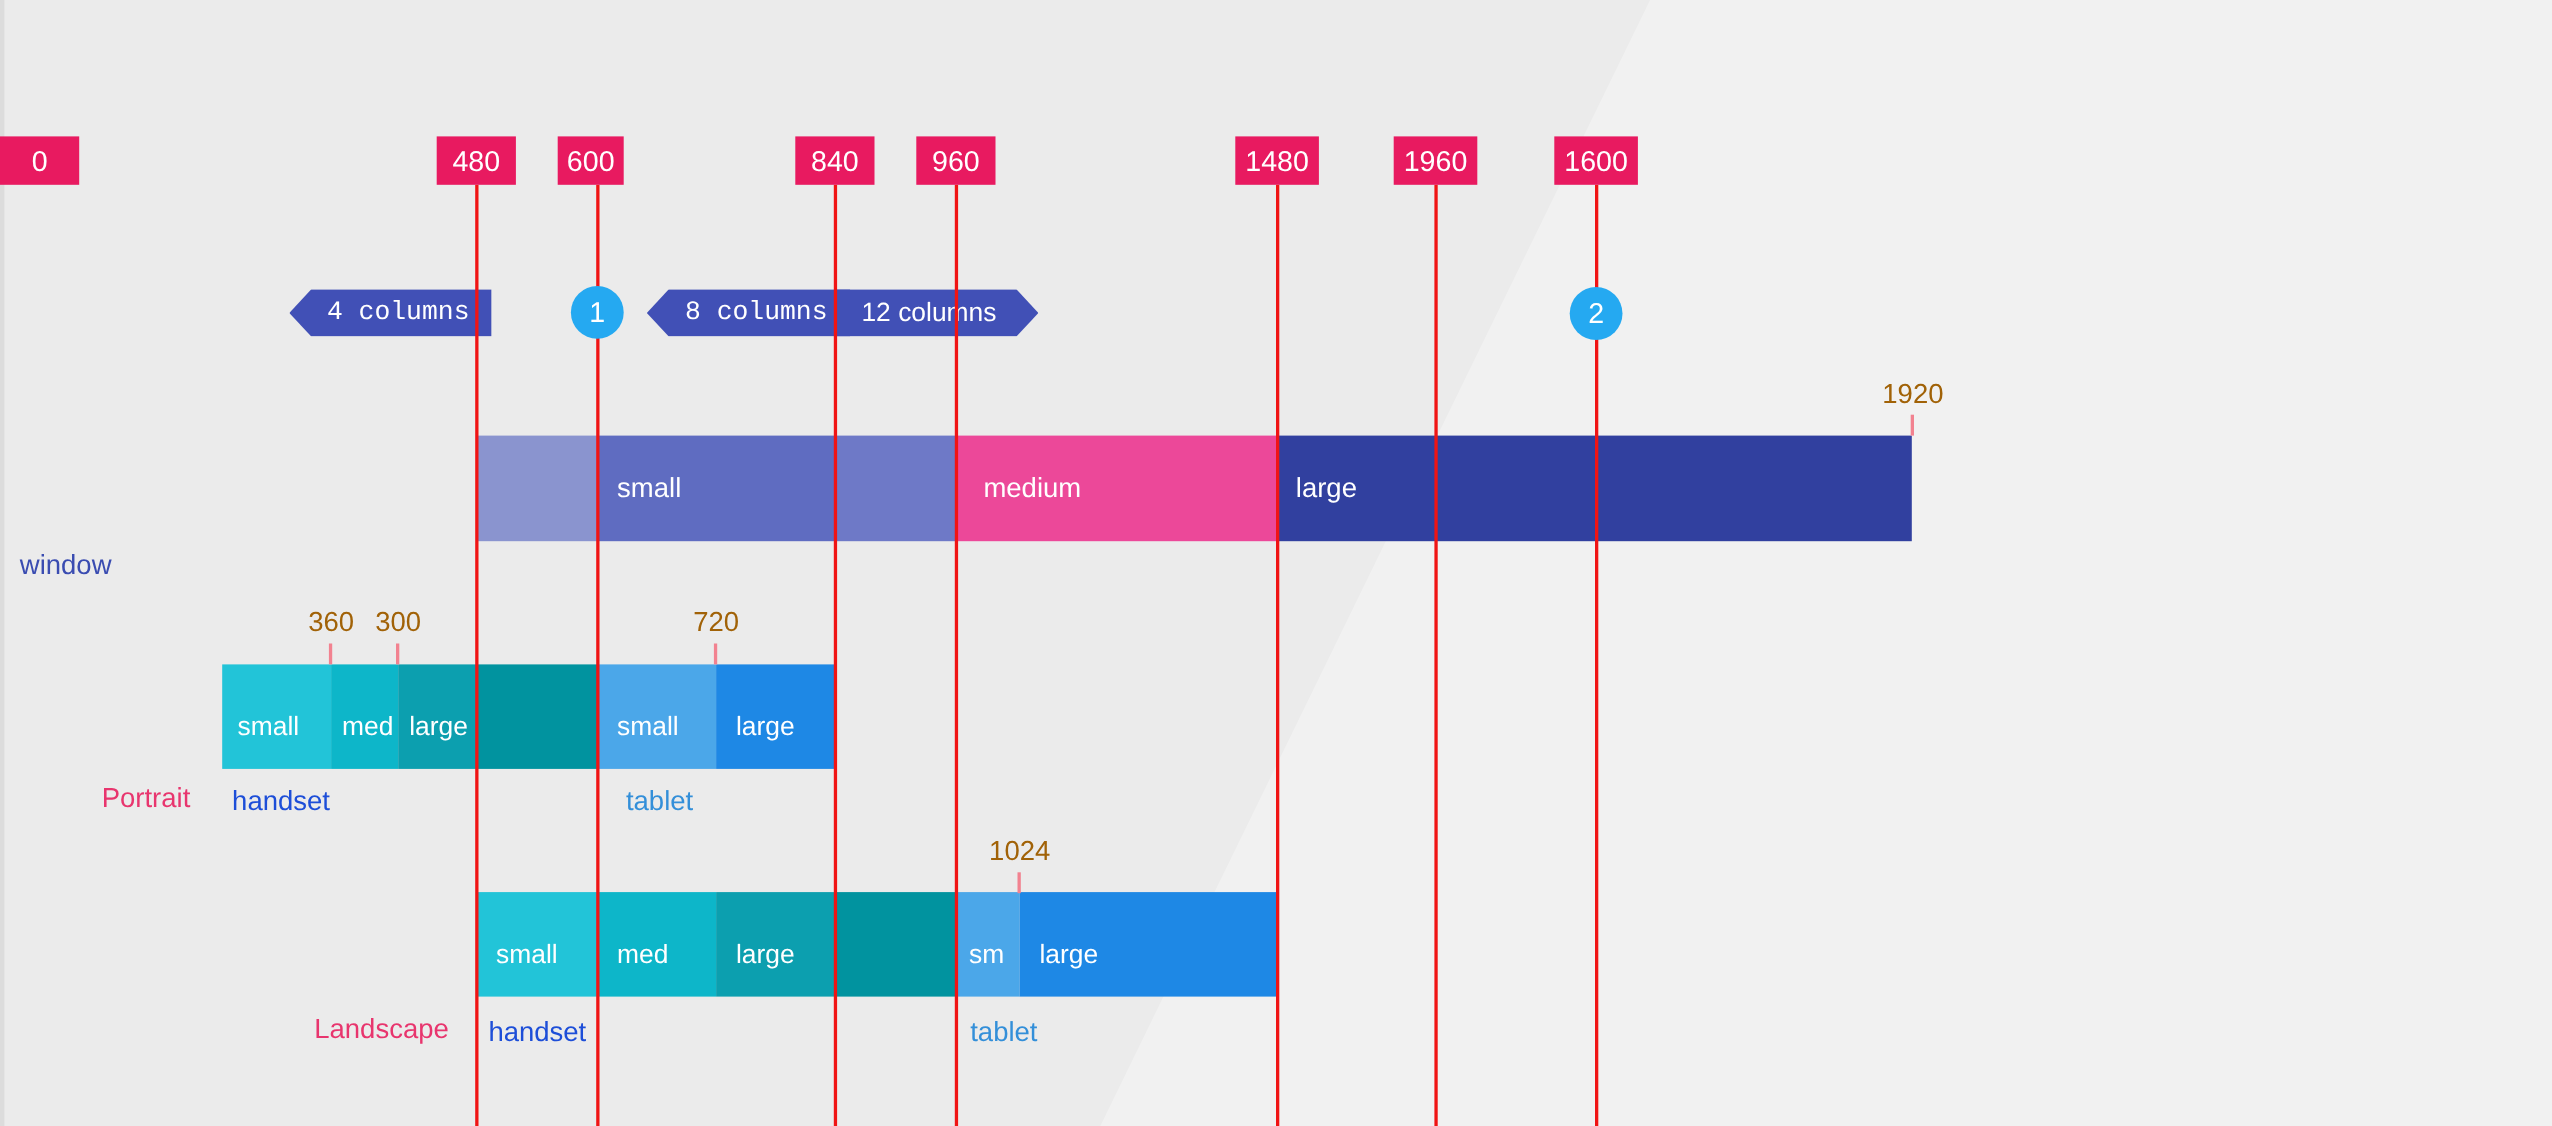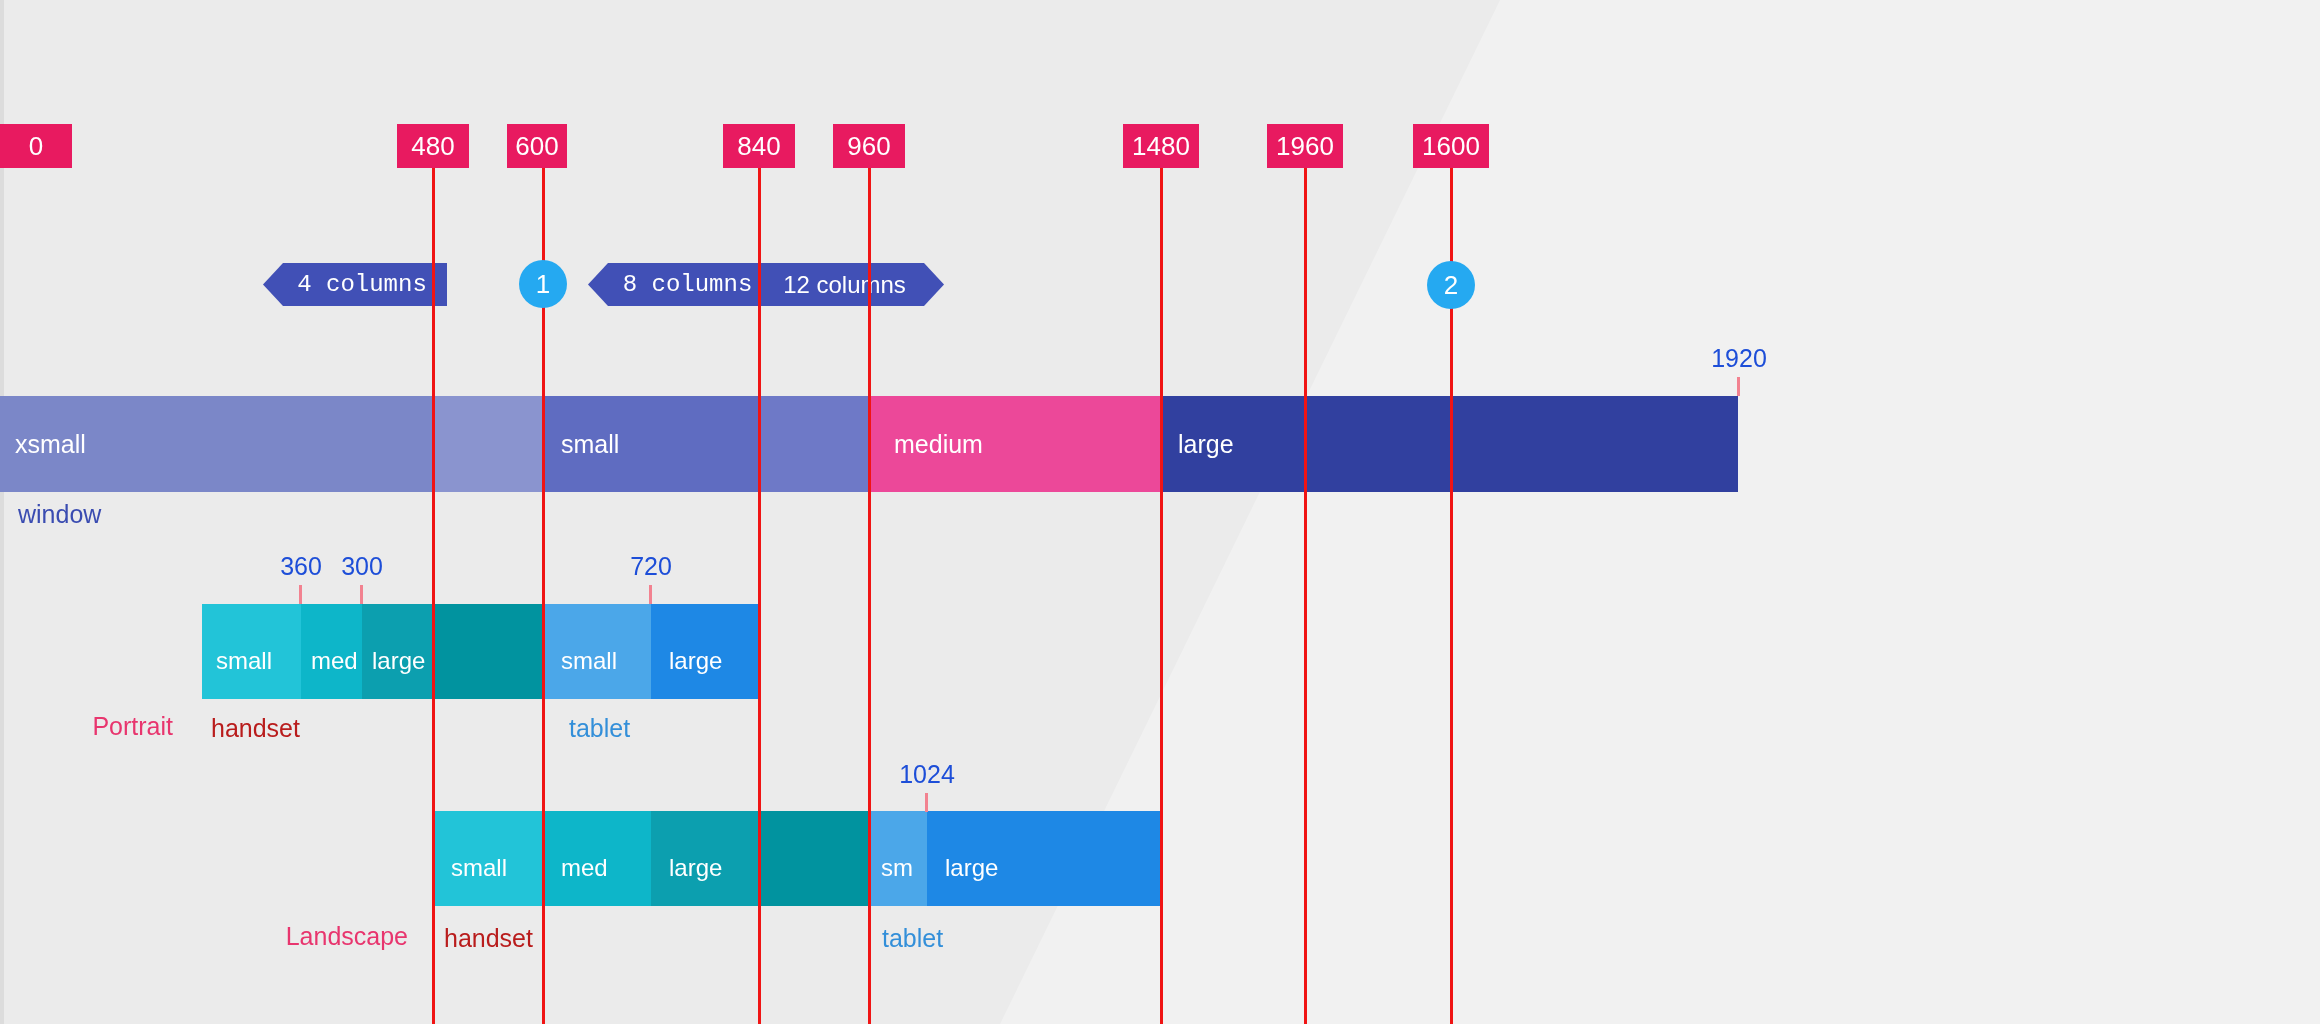--- a/index.html
+++ b/index.html
@@ -27,33 +27,33 @@
   .hex-right{clip-path:polygon(0 0,calc(100% - 20px) 0,100% 50%,calc(100% - 20px) 100%,0 100%);padding-right:14px;}
   .bp-circle{position:absolute;width:48px;height:48px;border-radius:50%;background:#25A9F1;color:#fff;
     font-size:26px;display:flex;align-items:center;justify-content:center;z-index:41;}
 
   
   .band-seg{position:absolute;top:396px;height:96px;display:flex;align-items:center;z-index:10;}
   .band-seg span{position:relative;z-index:50;color:#fff;font-size:25px;padding-left:15px;}
   .window-caption{position:absolute;left:18px;top:500px;font-size:25px;color:#3A4CB1;z-index:10;}
 
   
-  .bp-note{position:absolute;width:110px;text-align:center;color:#1d4ed8;font-size:25px;z-index:10;}
+  .bp-note{position:absolute;width:110px;text-align:center;color:#a16207;font-size:25px;z-index:10;}
   .tick{position:absolute;width:3px;height:19px;background:#F28290;z-index:11;}
 
   
   .bar-seg{position:absolute;height:95px;display:flex;align-items:flex-end;z-index:10;}
   .bar-seg span{position:relative;z-index:50;color:#fff;font-size:24px;padding:0 0 24px 14px;white-space:nowrap;}
   .bar-portrait{top:604px;}
   .bar-landscape{top:811px;}
 
   
   .cap{position:absolute;font-size:25px;z-index:10;}
   .cap-pink{color:#E8356E;text-align:right;}
-  .cap-teal{color:#b91c1c;}
+  .cap-teal{color:#1d4ed8;}
   .cap-blue{color:#338FD9;}
 </style>
 </head>
 <body>
 
 <div class="stage">
 
   <div class="sheen"></div>
   <div class="left-edge"></div>
 
@@ -82,23 +82,20 @@
     </div>
   <div class="hex hex-right" style="left:759px;width:171px">
       <span>12 columns</span>
     </div>
   <div class="bp-circle" style="left:519px;top:260px">1</div>
   <div class="bp-circle" style="left:1427px;top:261px">2</div>
 
   <div class="bp-note" style="left:1684px;top:344px">1920</div>
   <div class="tick" style="left:1737px;top:377px"></div>
 
-  <div class="band-seg" style="left:0;width:433px;background:#7B87C8">
-      <span>xsmall</span>
-    </div>
   <div class="band-seg" style="left:433px;width:110px;background:#8A94CF">
       <span></span>
     </div>
   <div class="band-seg" style="left:543px;width:216px;background:#5F6CC1">
       <span style="padding-left:18px">small</span>
     </div>
   <div class="band-seg" style="left:759px;width:110px;background:#6E79C7">
       <span></span>
     </div>
   <div class="band-seg" style="left:869px;width:292px;background:#ec4899">

